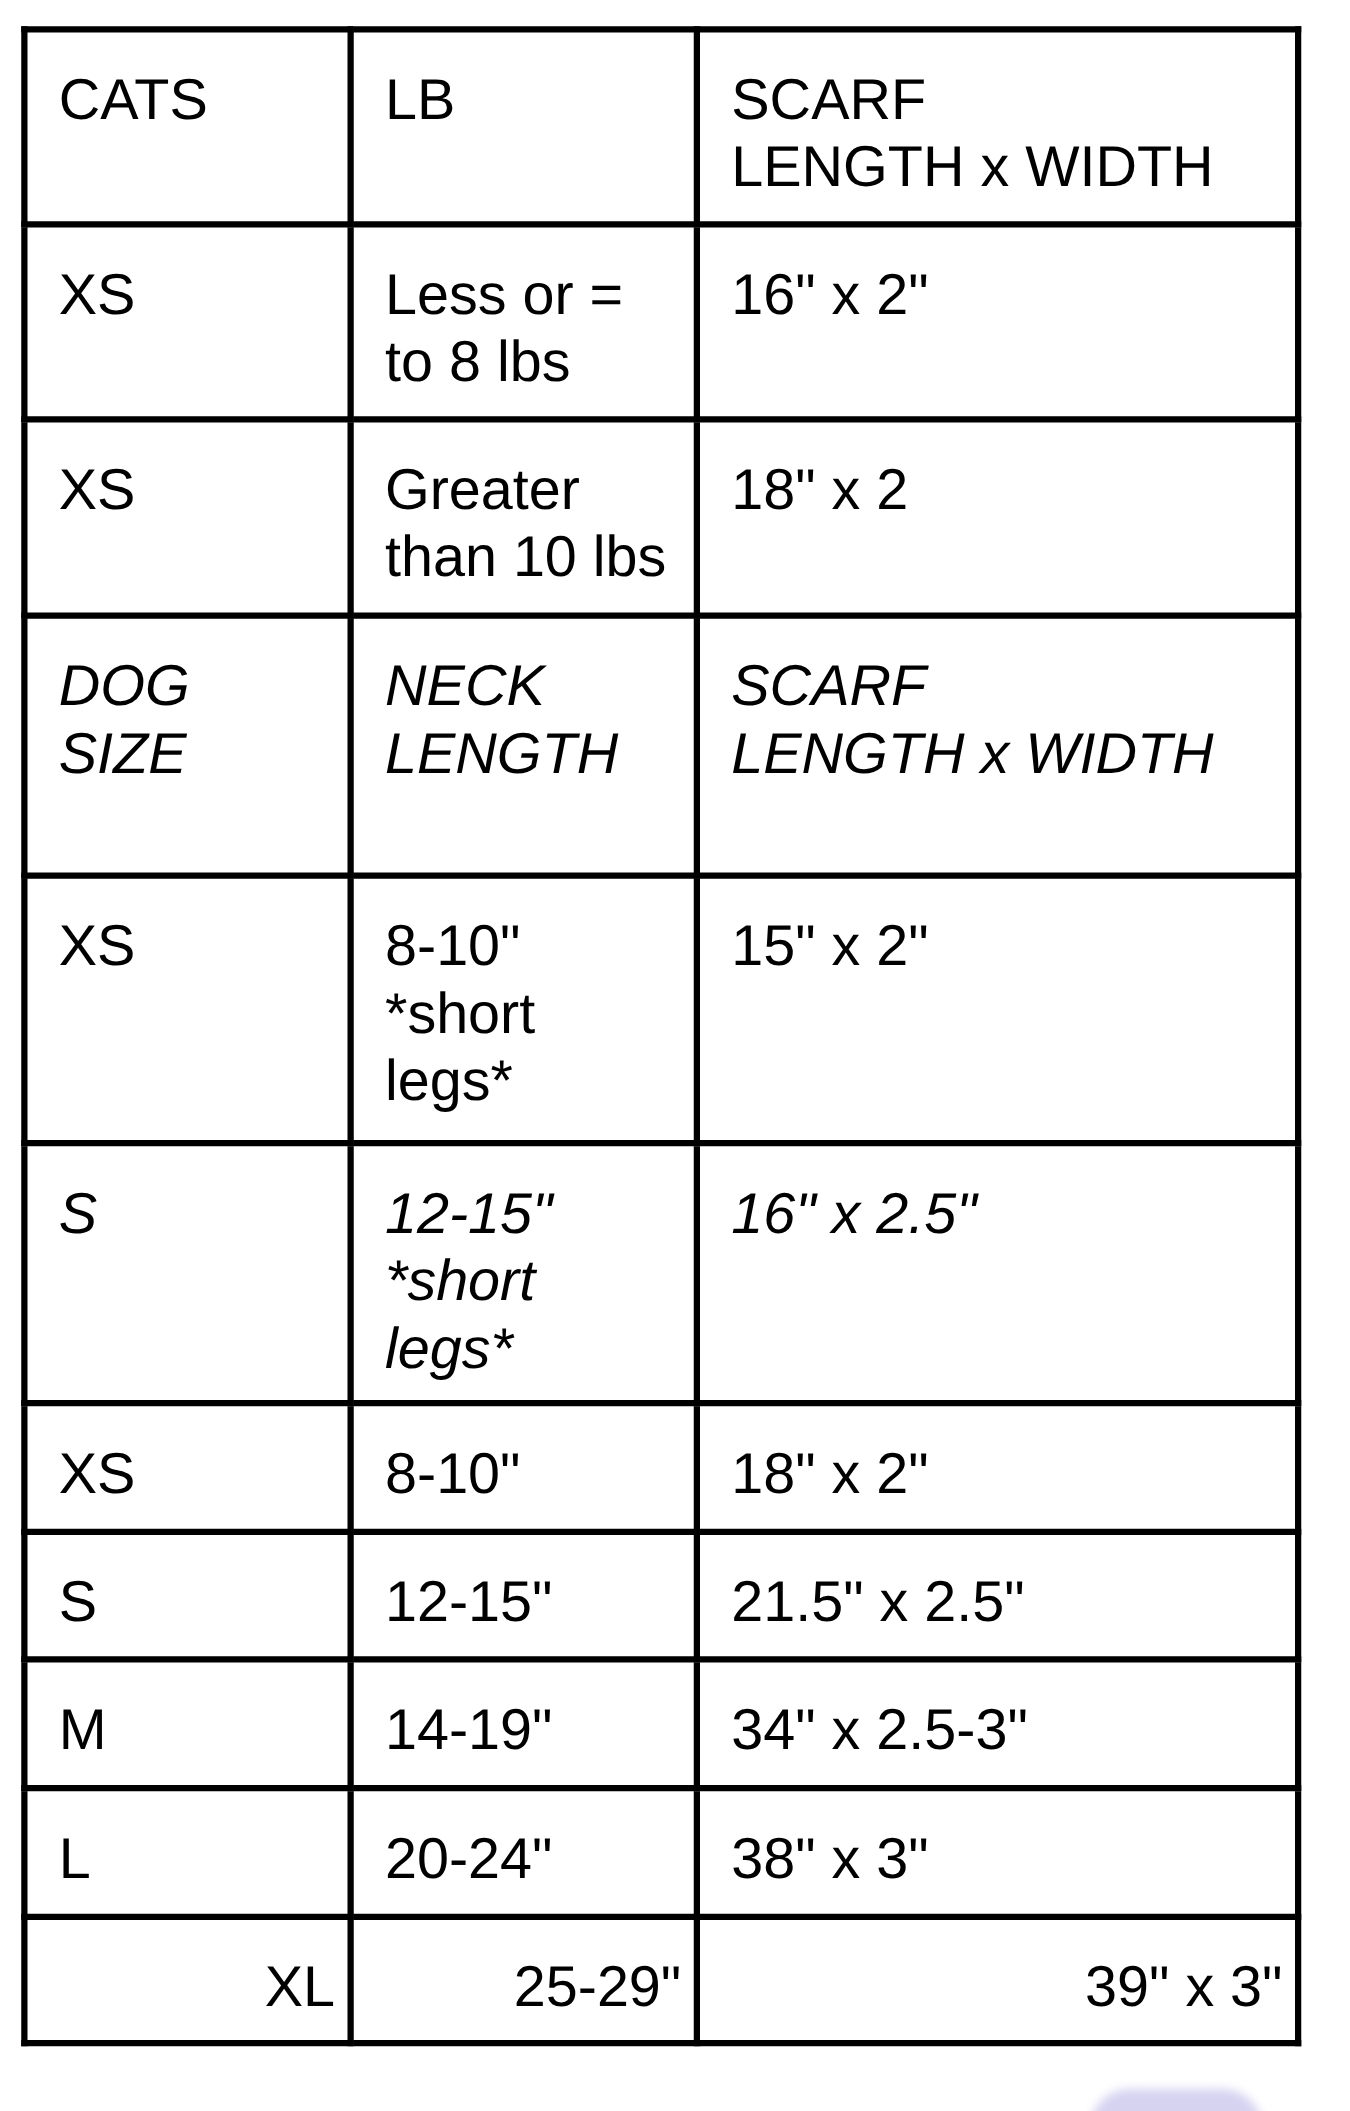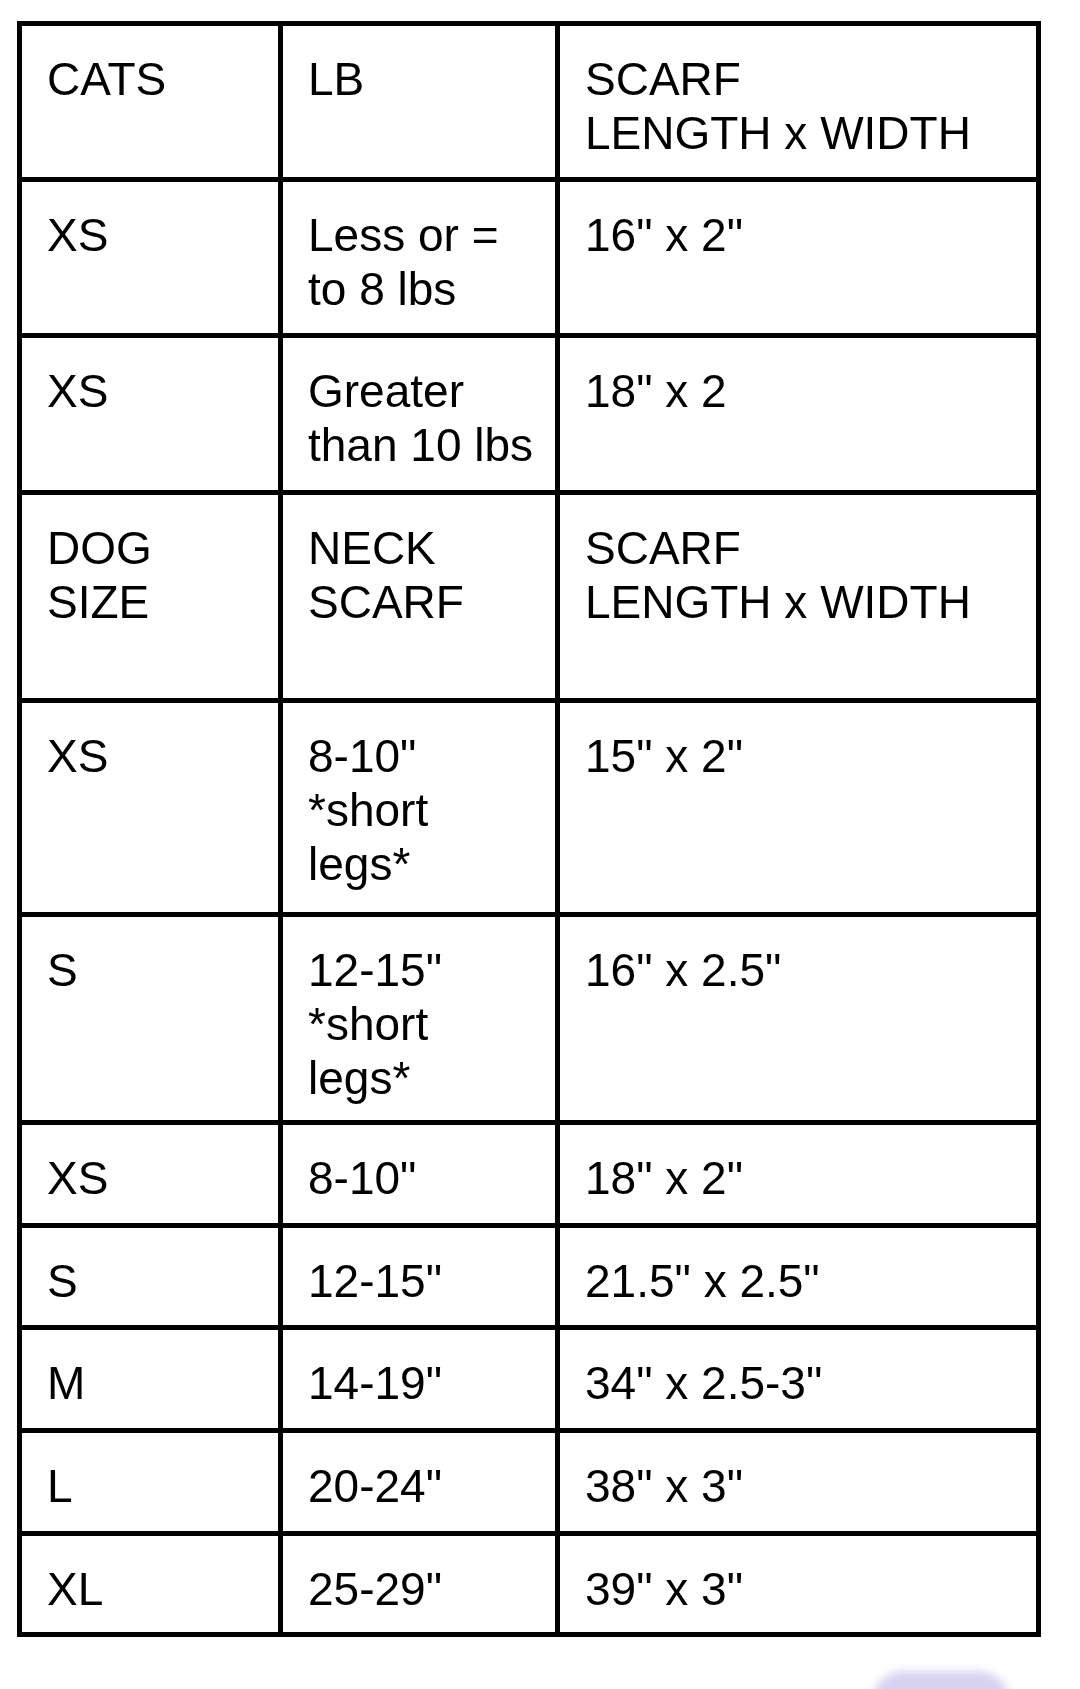--- a/index.html
+++ b/index.html
@@ -30,25 +30,25 @@
     line-height: 54px;
     color: #000000;
     white-space: pre-line;
     overflow: hidden;
   }
   col.c1 { width: 261px; }
   col.c2 { width: 277px; }
   col.c3 { width: 481px; }
   tr.h156 { height: 156px; }
   tr.h157 { height: 157px; }
-  tr.h208 { height: 208px; }
+  tr.h208 { height: 208px; font-style: italic; }
   tr.h214 { height: 214px; }
   tr.h103 { height: 103px; }
   tr.h102 { height: 102px; }
-  tr.h101 { height: 101px; }
+  tr.h101 { height: 101px; text-align: right; }
   .floating-widget {
     position: absolute;
     left: 872px;
     top: 1671px;
     width: 138px;
     height: 64px;
     border-radius: 34px;
     filter: blur(4px);
   }
 </style>
@@ -77,21 +77,21 @@
     <tr class="h157">
       <td>XS</td>
       <td>Greater
 than 10 lbs</td>
       <td>18" x 2</td>
     </tr>
     <tr class="h208">
       <td>DOG
 SIZE</td>
       <td>NECK
-SCARF</td>
+LENGTH</td>
       <td>SCARF
 LENGTH x WIDTH</td>
     </tr>
     <tr class="h214">
       <td>XS</td>
       <td>8-10"
 *short
 legs*</td>
       <td>15" x 2"</td>
     </tr>

